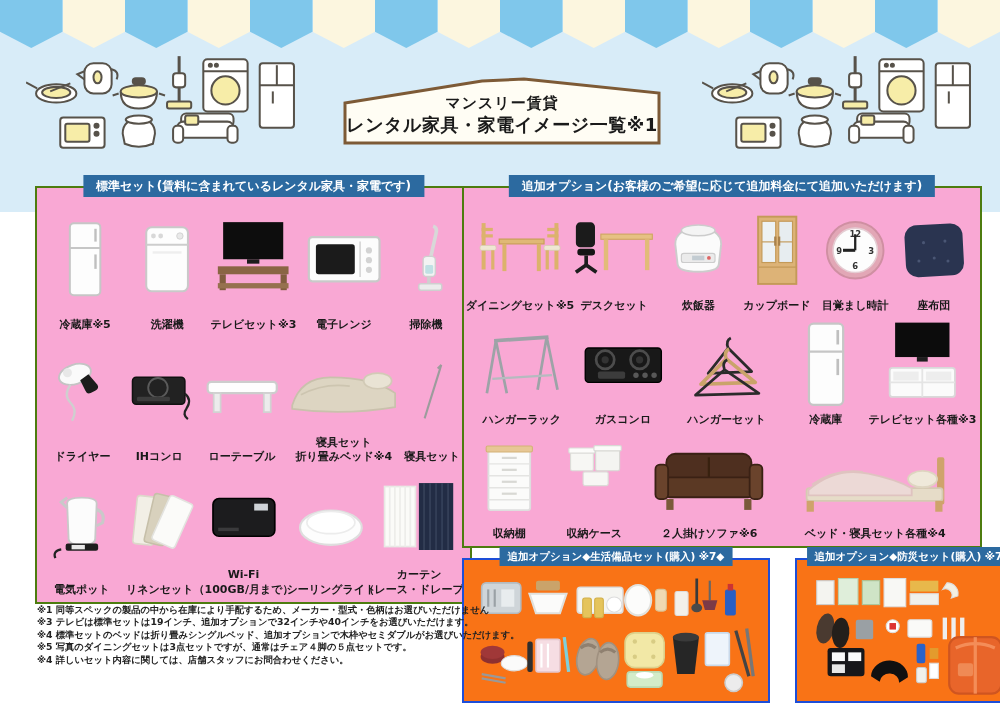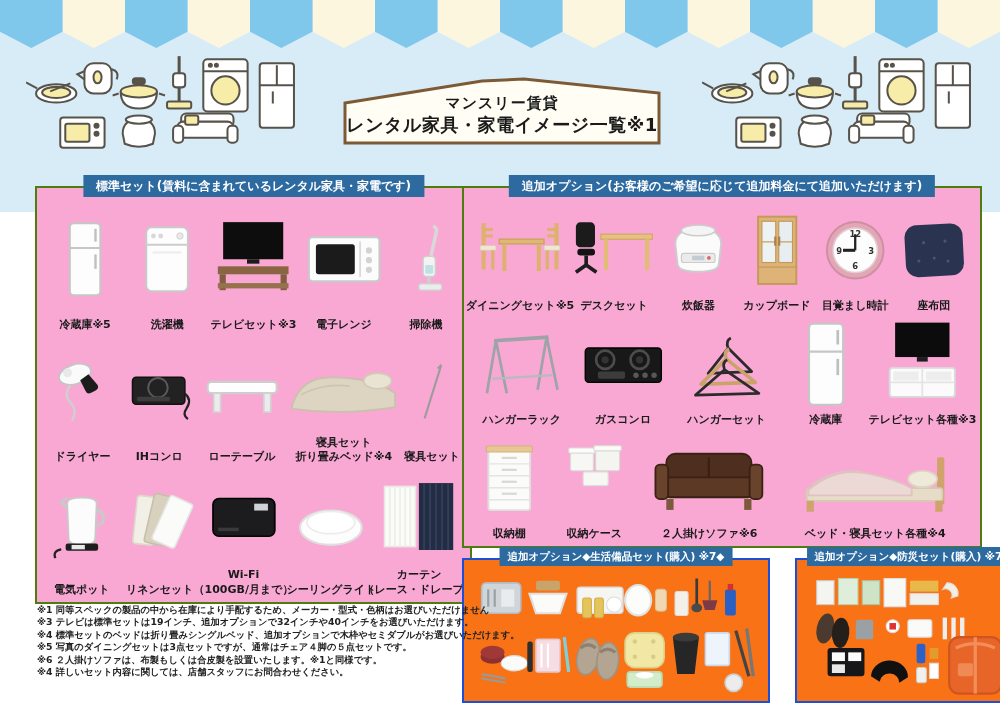--- a/index.html
+++ b/index.html
@@ -709,17 +709,16 @@
           <rect x="138" y="84" width="14" height="12" rx="2" fill="#ef8a55"></rect>
         </svg>
       </div>
   </section>
 
   <div class="footnotes">
     <div>※1 同等スペックの製品の中から在庫により手配するため、メーカー・型式・色柄はお選びいただけません</div>
     <div>※3 テレビは標準セットは19インチ、追加オプションで32インチや40インチをお選びいただけます。</div>
     <div>※4 標準セットのベッドは折り畳みシングルベッド、追加オプションで木枠やセミダブルがお選びいただけます。</div>
     <div>※5 写真のダイニングセットは3点セットですが、通常はチェア４脚の５点セットです。</div>
-    <div>※6 ２人掛けソファは、布製もしくは合皮製を設置いたします。※1と同様です。</div>
     <div>※4 詳しいセット内容に関しては、店舗スタッフにお問合わせください。</div>
   </div>
 
 </div>
 
 </body></html>

